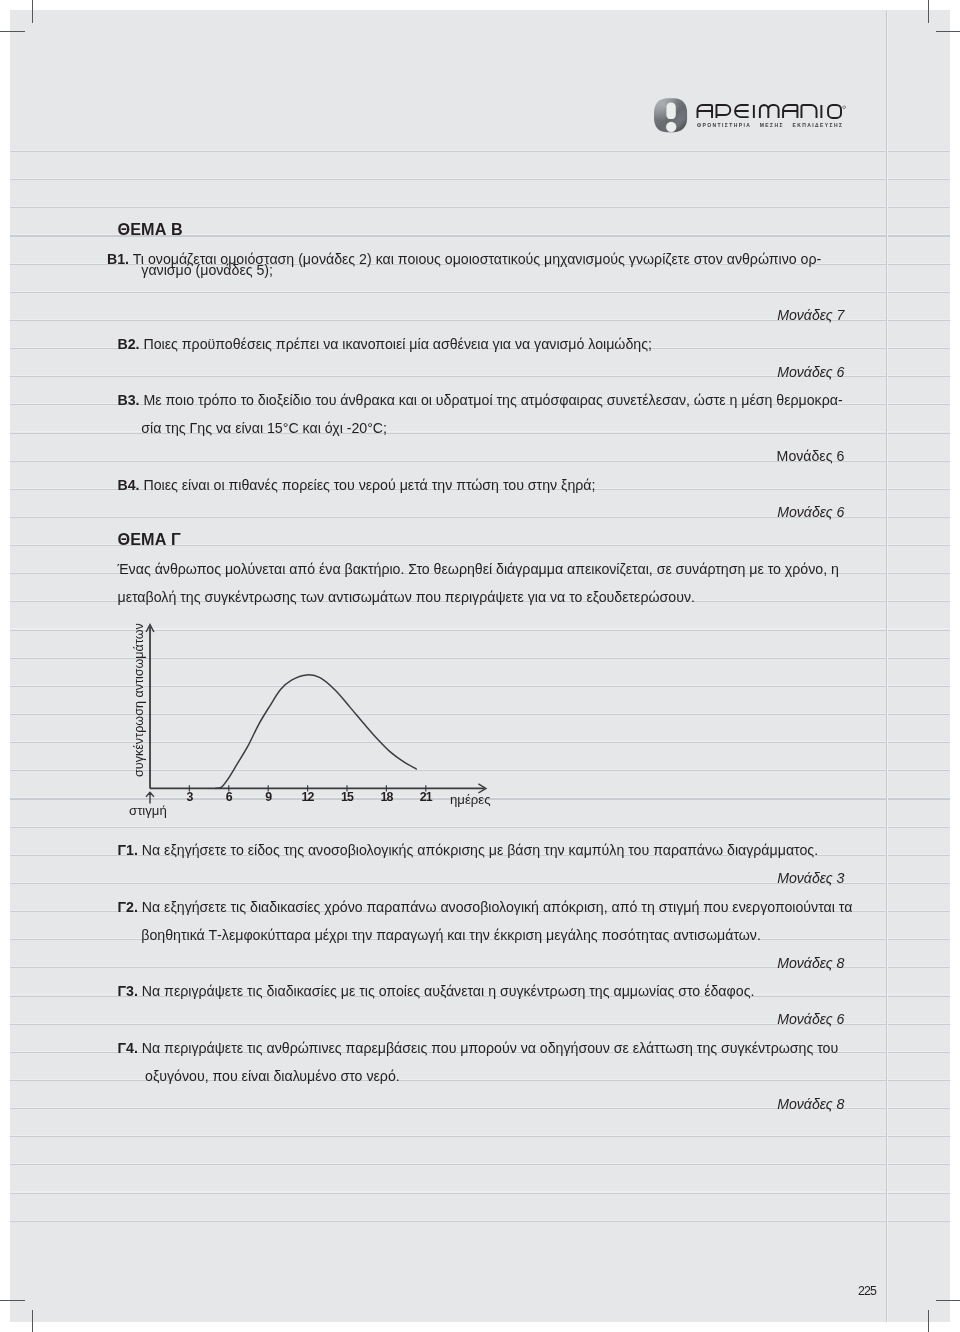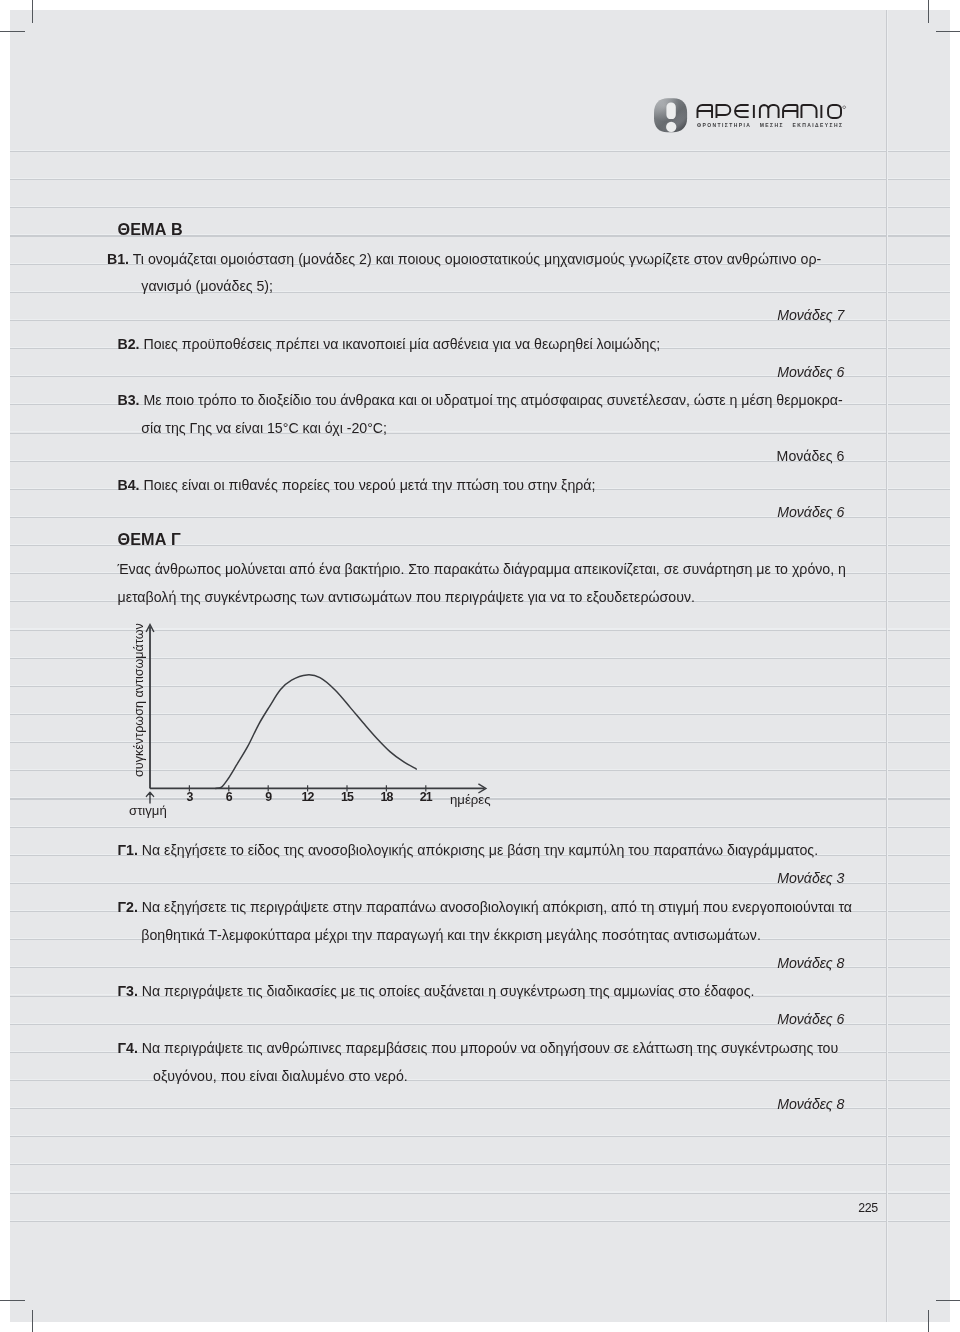--- a/index.html
+++ b/index.html
@@ -166,41 +166,41 @@
           <path d="M125.375,0.975 V14"></path>
           <path d="M132.075,5.47 a4.5,4.5 0 0 1 4.5,-4.5 h3.95 a4.5,4.5 0 0 1 4.5,4.5 v4.03 a4.5,4.5 0 0 1 -4.5,4.5 h-3.95 a4.5,4.5 0 0 1 -4.5,-4.5 z"></path>
         </g>
         <path d="M148.2,1.9 a1.35,1.35 0 1 0 0.01,0 z" fill="none" stroke="#231f20" stroke-width="0.55"></path>
       </svg>
       <div class="logotag">ΦΡΟΝΤΙΣΤΗΡΙΑ   ΜΕΣΗΣ   ΕΚΠΑΙΔΕΥΣΗΣ</div>
     </div>
   <div id="body-text">
       <div class="head" style="left:117.5px;top:221.15px">ΘΕΜΑ Β</div>
       <div class="line" style="left:107px;top:252.30px"><span class="lbl">Β1.</span><span class="gap"> </span><span>Τι ονομάζεται ομοιόσταση (μονάδες 2) και ποιους ομοιοστατικούς μηχανισμούς γνωρίζετε στον ανθρώπινο ορ-</span></div>
-      <div class="line" style="left:141.3px;top:279px">γανισμό (μονάδες 5);</div>
+      <div class="line" style="left:141.3px;top:263px">γανισμό (μονάδες 5);</div>
       <div class="units" style="left:0;width:844.3px;top:308.30px">Μονάδες 7</div>
-      <div class="line" style="left:117.5px;top:336.75px"><span class="lbl">Β2.</span><span class="gap"> </span><span>Ποιες προϋποθέσεις πρέπει να ικανοποιεί μία ασθένεια για να θεωρηθεί λοιμώδης;</span></div>
+      <div class="line" style="left:117.5px;top:336.75px"><span class="lbl">Β2.</span><span class="gap"> </span><span>Ποιες προϋποθέσεις πρέπει να ικανοποιεί μία ασθένεια για να γανισμό λοιμώδης;</span></div>
       <div class="units" style="left:0;width:844.3px;top:364.60px">Μονάδες 6</div>
       <div class="line" style="left:117.5px;top:393.05px"><span class="lbl">Β3.</span><span class="gap"> </span><span>Με ποιο τρόπο το διοξείδιο του άνθρακα και οι υδρατμοί της ατμόσφαιρας συνετέλεσαν, ώστε η μέση θερμοκρα-</span></div>
       <div class="line" style="left:141.3px;top:421.20px">σία της Γης να είναι 15°C και όχι -20°C;</div>
       <div class="units up" style="left:0;width:844.3px;top:449.05px">Μονάδες 6</div>
       <div class="line" style="left:117.5px;top:477.50px"><span class="lbl">Β4.</span><span class="gap"> </span><span>Ποιες είναι οι πιθανές πορείες του νερού μετά την πτώση του στην ξηρά;</span></div>
       <div class="units" style="left:0;width:844.3px;top:505.35px">Μονάδες 6</div>
       <div class="head" style="left:117.5px;top:530.80px">ΘΕΜΑ Γ</div>
-      <div class="line" style="left:117.5px;top:561.95px">Ένας άνθρωπος μολύνεται από ένα βακτήριο. Στο παρακάτω διάγραμμα απεικονίζεται, σε συνάρτηση με το χρόνο, η</div>
+      <div class="line" style="left:117.5px;top:561.95px">Ένας άνθρωπος μολύνεται από ένα βακτήριο. Στο θεωρηθεί διάγραμμα απεικονίζεται, σε συνάρτηση με το χρόνο, η</div>
       <div class="line" style="left:117.5px;top:590.10px">μεταβολή της συγκέντρωσης των αντισωμάτων που περιγράψετε για να το εξουδετερώσουν.</div>
       <div class="line" style="left:117.5px;top:843.45px"><span class="lbl">Γ1.</span><span class="gap"> </span><span>Να εξηγήσετε το είδος της ανοσοβιολογικής απόκρισης με βάση την καμπύλη του παραπάνω διαγράμματος.</span></div>
       <div class="units" style="left:0;width:844.3px;top:871.30px">Μονάδες 3</div>
-      <div class="line" style="left:117.5px;top:899.75px"><span class="lbl">Γ2.</span><span class="gap"> </span><span>Να εξηγήσετε τις περιγράψετε στην παραπάνω ανοσοβιολογική απόκριση, από τη στιγμή που ενεργοποιούνται τα</span></div>
+      <div class="line" style="left:117.5px;top:899.75px"><span class="lbl">Γ2.</span><span class="gap"> </span><span>Να εξηγήσετε τις διαδικασίες χρόνο παραπάνω ανοσοβιολογική απόκριση, από τη στιγμή που ενεργοποιούνται τα</span></div>
       <div class="line" style="left:141.3px;top:927.90px">βοηθητικά Τ-λεμφοκύτταρα μέχρι την παραγωγή και την έκκριση μεγάλης ποσότητας αντισωμάτων.</div>
       <div class="units" style="left:0;width:844.3px;top:955.75px">Μονάδες 8</div>
       <div class="line" style="left:117.5px;top:984.20px"><span class="lbl">Γ3.</span><span class="gap"> </span><span>Να περιγράψετε τις διαδικασίες με τις οποίες αυξάνεται η συγκέντρωση της αμμωνίας στο έδαφος.</span></div>
       <div class="units" style="left:0;width:844.3px;top:1012.05px">Μονάδες 6</div>
       <div class="line" style="left:117.5px;top:1040.50px"><span class="lbl">Γ4.</span><span class="gap"> </span><span>Να περιγράψετε τις ανθρώπινες παρεμβάσεις που μπορούν να οδηγήσουν σε ελάττωση της συγκέντρωσης του</span></div>
-      <div class="line" style="left:153px;top:1068.65px">οξυγόνου, που είναι διαλυμένο στο νερό.</div>
+      <div class="line" style="left:145px;top:1068.65px">οξυγόνου, που είναι διαλυμένο στο νερό.</div>
       <div class="units" style="left:0;width:844.3px;top:1096.50px">Μονάδες 8</div>
     </div>
   <div id="chart">
       <svg width="960" height="1332" style="position:absolute;left:0;top:0;overflow:visible">
         <g>
           <line x1="150" y1="788.4" x2="484.1" y2="788.4" stroke="#3a3c40" stroke-width="1.8"></line>
           <path d="M478.40000000000003,783.8 L485.90000000000003,788.4 L478.40000000000003,793" fill="none" stroke="#3a3c40" stroke-width="1.45" stroke-linecap="butt" stroke-linejoin="miter"></path>
           <line x1="150" y1="788.4" x2="150" y2="626.5" stroke="#3a3c40" stroke-width="1.8"></line>
           <path d="M146.1,632 L150,624.6 L153.9,632" fill="none" stroke="#3a3c40" stroke-width="1.45" stroke-linecap="butt" stroke-linejoin="miter"></path>
           <line x1="189.40" y1="785.1999999999999" x2="189.40" y2="791.6" stroke="#3a3c40" stroke-width="1.2"></line>
@@ -220,14 +220,14 @@
           <text class="cktick" x="347.00" y="800.8" text-anchor="middle">15</text>
           <text class="cktick" x="386.40" y="800.8" text-anchor="middle">18</text>
           <text class="cktick" x="425.80" y="800.8" text-anchor="middle">21</text>
         </g>
         <path d="M150,803 L150,792.5 M146.4,796.4 L150,792.2 L153.6,796.4" fill="none" stroke="#3a3c40" stroke-width="1.4" stroke-linecap="round" stroke-linejoin="round"></path>
       </svg>
       <div class="cklab" style="left:450px;top:793.4px">ημέρες</div>
       <div class="cklab" style="left:129px;top:803.5px">στιγμή</div>
       <div class="ckylab" style="left:133px;top:777px">συγκέντρωση αντισωμάτων</div>
     </div>
-  <div class="pageno" style="left: 858px; top: 1203px; font-family: Liberation Mono, monospace;">225</div>
+  <div class="pageno" style="left: 858px; top: 1285px;">225</div>
 </div>
 
 </body></html>

